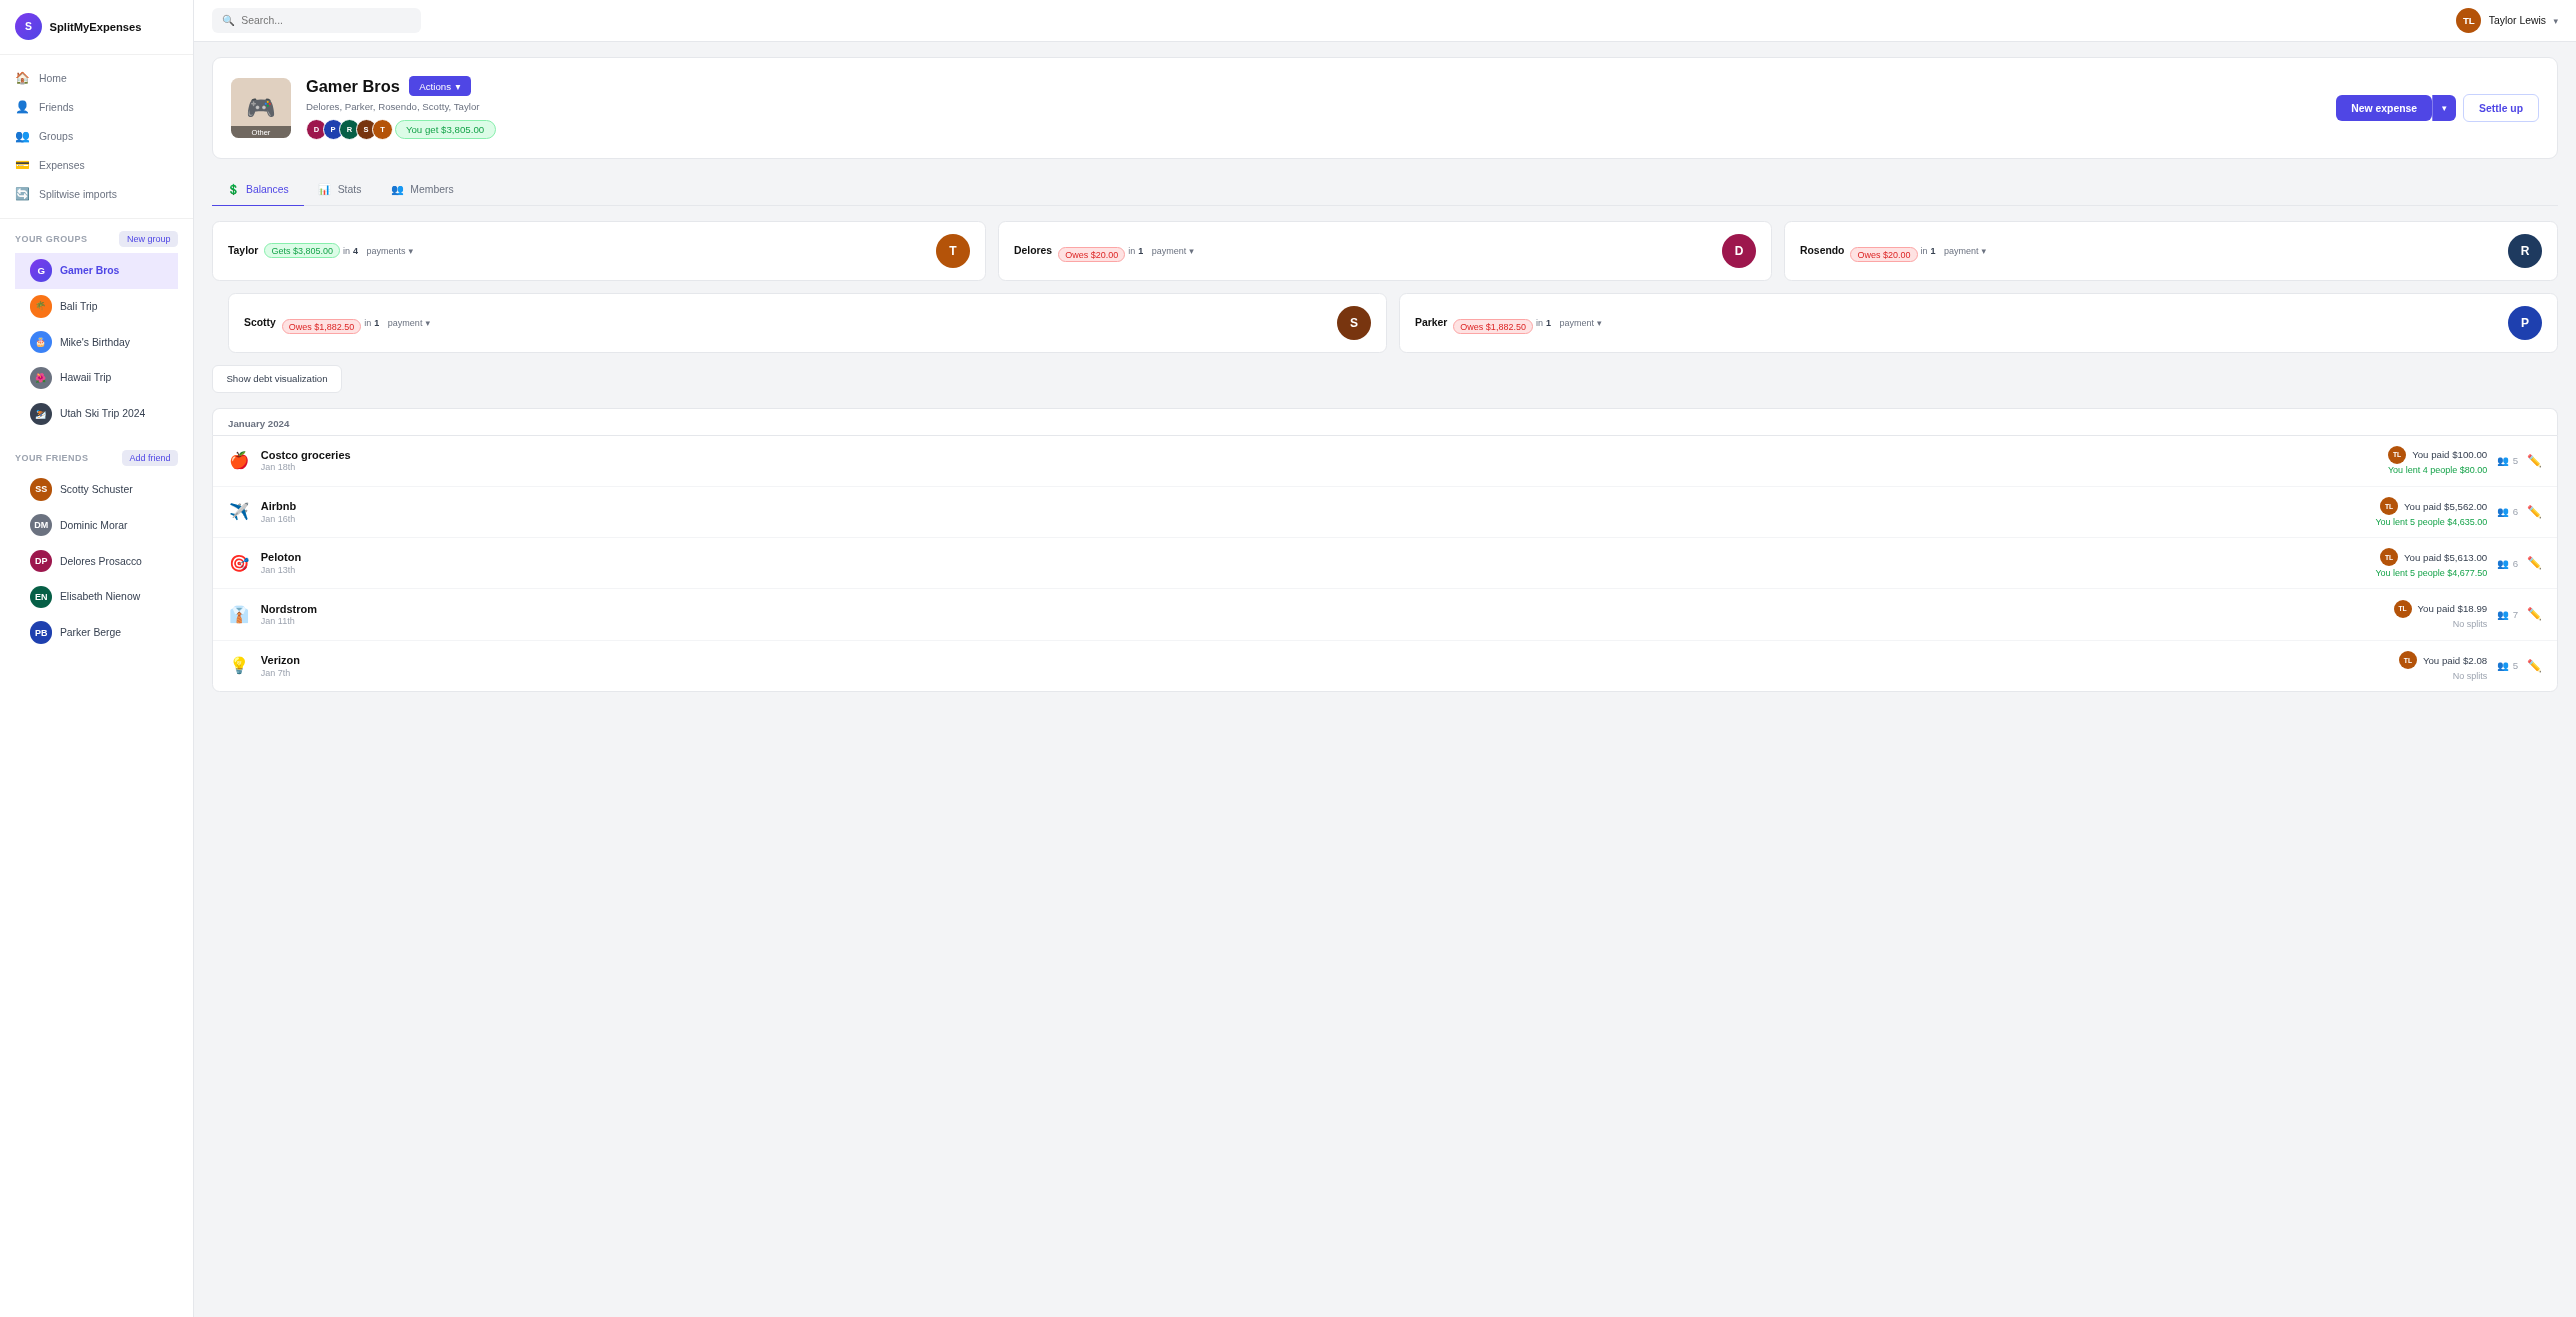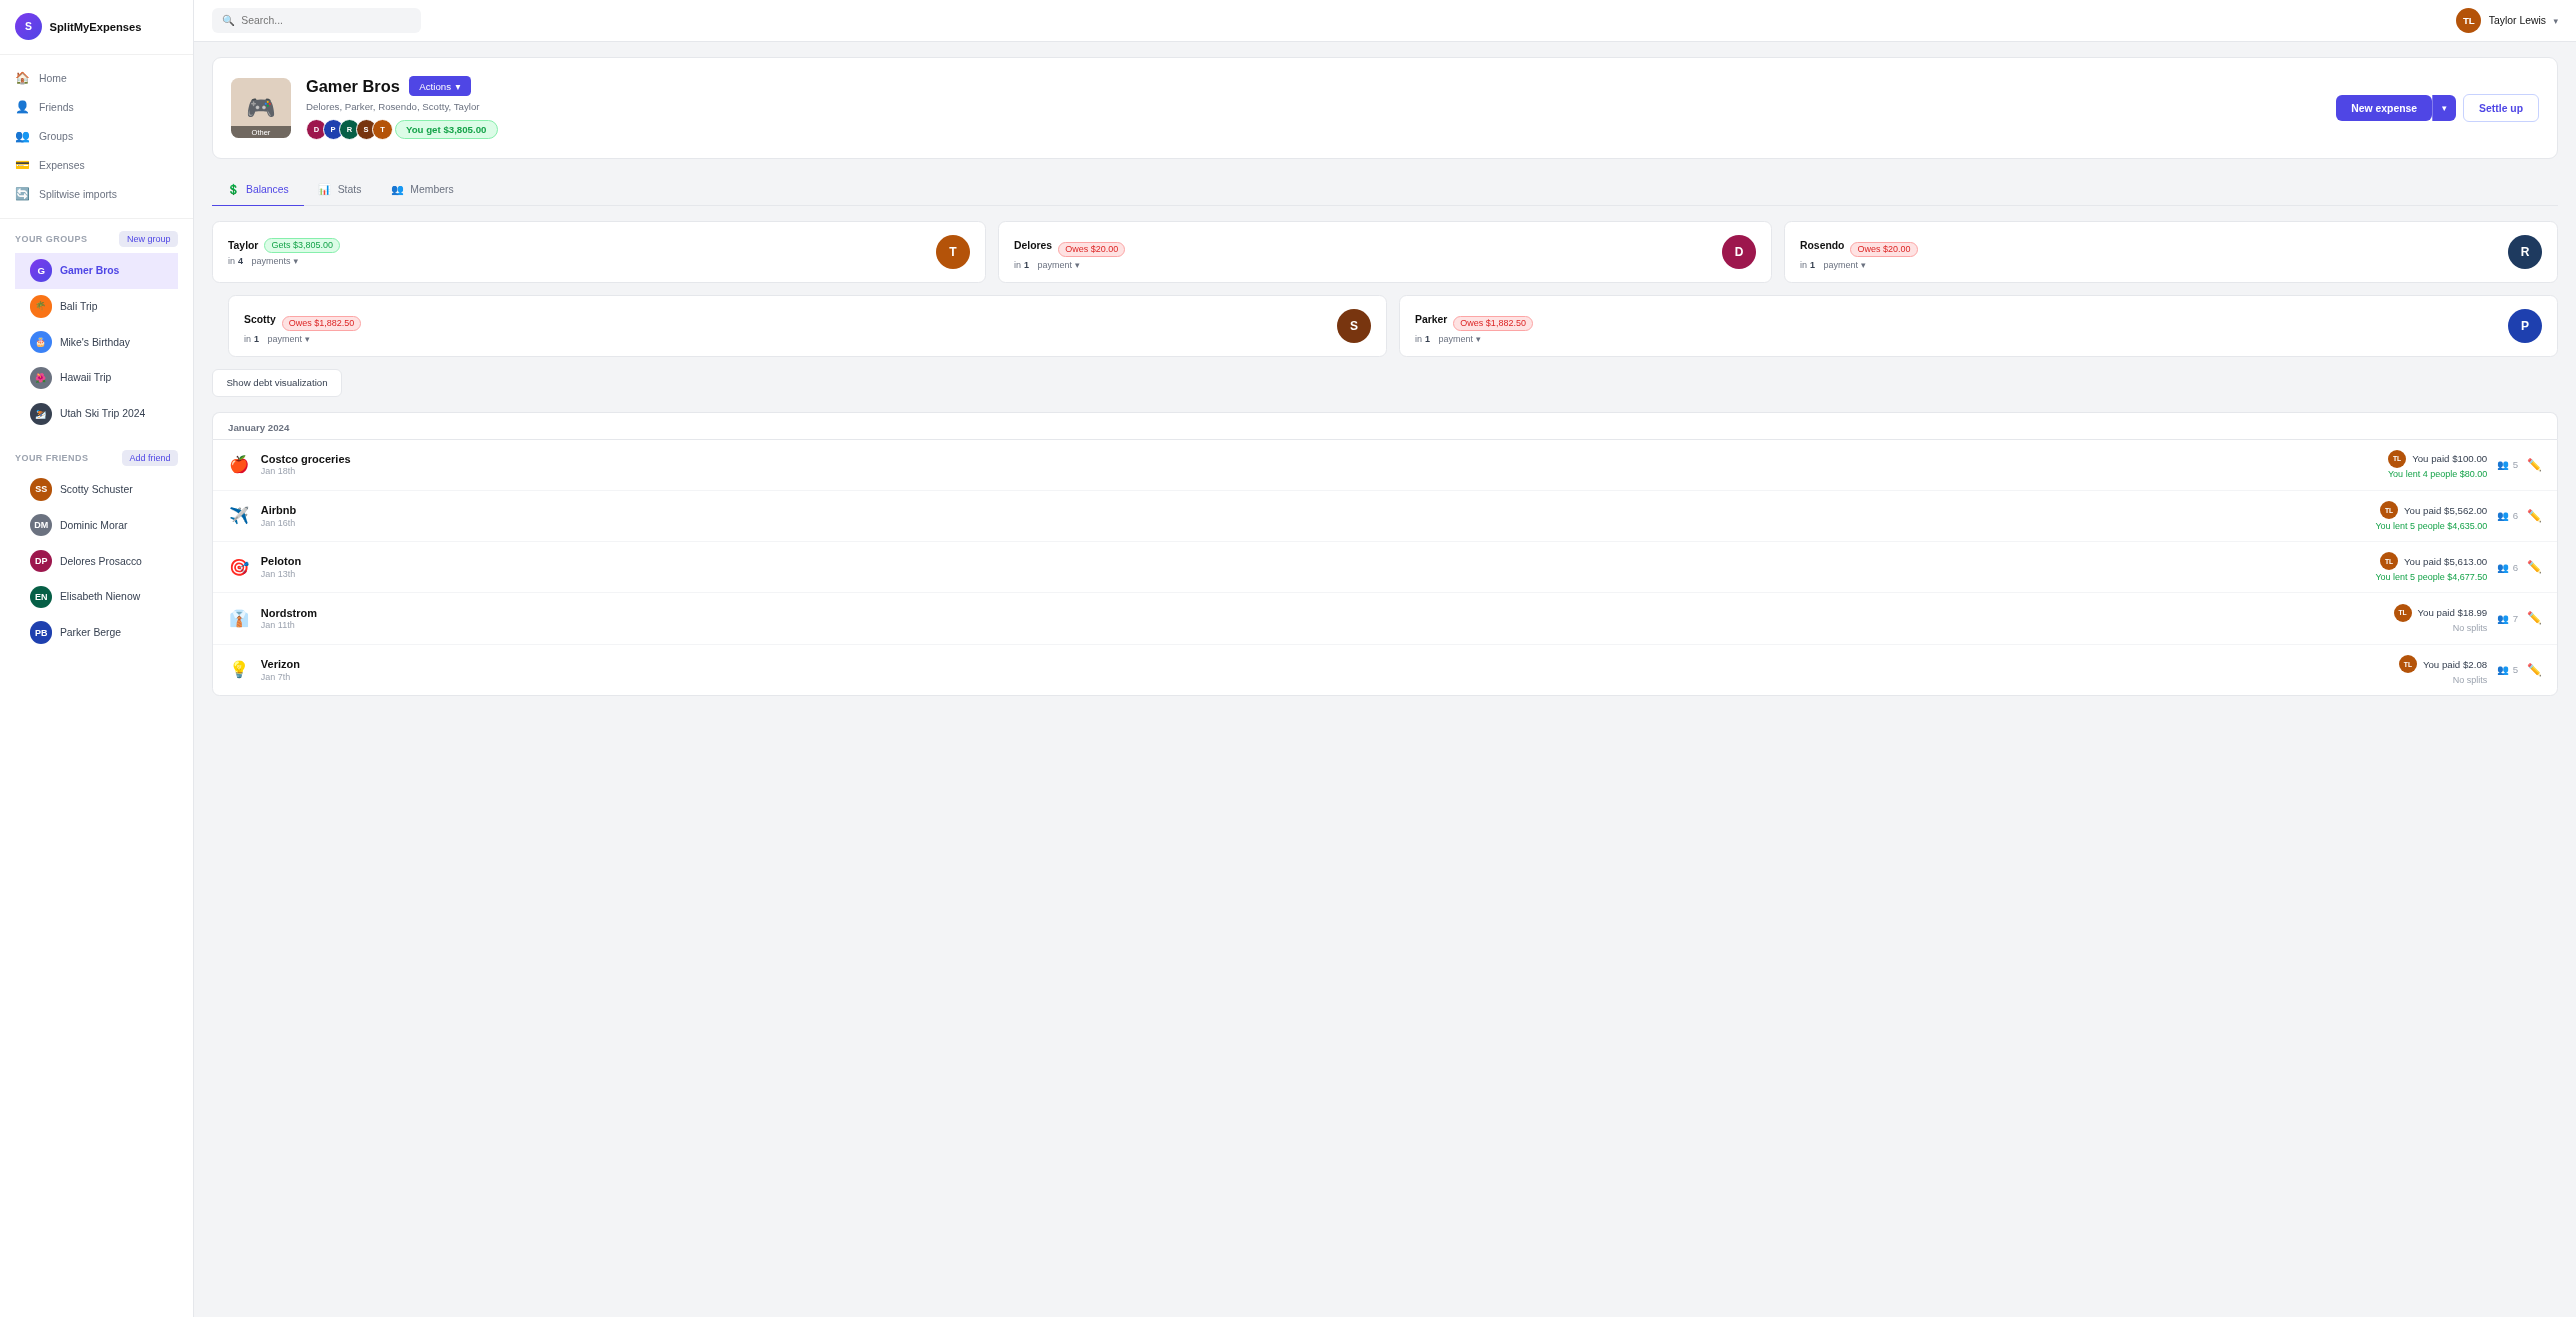--- a/index.html
+++ b/index.html
@@ -55,37 +55,37 @@
     .group-info { display: flex; align-items: center; gap: 15px; }
     .group-photo { width: 60px; height: 60px; border-radius: 7.5px; background: #e0d0c0; overflow: hidden; display: flex; align-items: center; justify-content: center; font-size: 21px; position: relative; }
     .other-badge { position: absolute; bottom: 0; left: 0; right: 0; background: rgba(0,0,0,0.5); color: #fff; font-size: 7.5px; text-align: center; padding: 1.5px 0; }
     .group-details { display: flex; flex-direction: column; gap: 4.5px; }
     .group-title-row { display: flex; align-items: center; gap: 9px; }
     .group-title { font-size: 16.4px; font-weight: 700; color: #111; }
     .actions-btn { display: flex; align-items: center; gap: 4.5px; background: #4f46e5; color: #fff; border: none; border-radius: 4.5px; padding: 4.5px 10.4px; font-size: 9.7px; font-weight: 500; cursor: pointer; }
     .group-members-text { color: #6b7280; font-size: 9.7px; }
     .member-avatars { display: flex; gap: -3px; }
     .member-avatar { width: 21px; height: 21px; border-radius: 50%; border: 1.5px solid #fff; margin-right: -4.5px; background: #d1d5db; display: inline-flex; align-items: center; justify-content: center; font-size: 7.5px; color: #fff; font-weight: 600; overflow: hidden; }
-    .balance-badge { background: #dcfce7; color: #16a34a; border: 0.7px solid #86efac; border-radius: 15px; padding: 3px 10.4px; font-size: 9.7px; font-weight: 700; display: inline-block; }
+    .balance-badge { background: #dcfce7; color: #16a34a; border: 0.7px solid #86efac; border-radius: 15px; padding: 3px 10.4px; font-size: 9.7px; font-weight: 400; display: inline-block; }
     .group-header-actions { display: flex; gap: 7.5px; align-items: center; }
     .new-expense-btn { background: #4f46e5; color: #fff; border: none; border-radius: 6px; padding: 7.5px 15px; font-size: 10.4px; font-weight: 600; cursor: pointer; display: flex; align-items: flex-start; gap: 6px; }
     .new-expense-dropdown { background: #4f46e5; color: #fff; border: none; border-left: 0.7px solid rgba(255,255,255,0.3); border-radius: 0 6px 6px 0; padding: 7.5px 9px; cursor: pointer; font-size: 9px; }
     .new-expense-group { display: flex; }
     .settle-btn { background: #fff; color: #4f46e5; border: 1.5px solid #c7d2fe; border-radius: 6px; padding: 7.5px 15px; font-size: 10.4px; font-weight: 600; cursor: pointer; }
 
     
     .tabs { display: flex; gap: 0; border-bottom: 1.5px solid #e5e7eb; margin-bottom: 15px; }
     .tab { padding: 9px 15px; font-size: 10.4px; font-weight: 500; color: #6b7280; cursor: pointer; border-bottom: 1.5px solid transparent; margin-bottom: -1.5px; display: flex; align-items: center; gap: 6px; }
     .tab.active { color: #4f46e5; border-bottom-color: #4f46e5; }
     .tab-icon { font-size: 10.4px; }
 
     
     .balance-grid { display: grid; grid-template-columns: 1fr 1fr 1fr; gap: 12px; margin-bottom: 12px; }
     .balance-card { background: #fff; border-radius: 7.5px; padding: 12px 15px; border: 0.7px solid #e5e7eb; display: flex; align-items: center; justify-content: space-between; }
-    .balance-card-info { display: flex; flex-direction: column; gap: 3px; }
+    .balance-card-info { display: flex; flex-direction: row; gap: 3px; }
     .balance-name { font-weight: 600; font-size: 10.4px; color: #111; display: flex; align-items: center; gap: 6px; }
     .gets-badge { background: #dcfce7; color: #16a34a; border: 0.7px solid #86efac; border-radius: 9px; padding: 1.5px 6px; font-size: 9px; font-weight: 500; }
     .owes-badge { background: #fee2e2; color: #dc2626; border: 0.7px solid #fca5a5; border-radius: 9px; padding: 1.5px 6px; font-size: 9px; font-weight: 500; margin-top: 8px; }
     .balance-payments { font-size: 9px; color: #6b7280; display: flex; align-items: center; gap: 3px; }
     .bold { font-weight: 600; color: #374151; }
     .person-avatar { width: 34px; height: 34px; border-radius: 50%; background: #d1d5db; overflow: hidden; display: flex; align-items: center; justify-content: center; font-size: 12px; }
 
     .balance-grid-2 { display: grid; grid-template-columns: 1fr 1fr; gap: 12px; margin-bottom: 12px; padding-left: 16px; }
 
     

